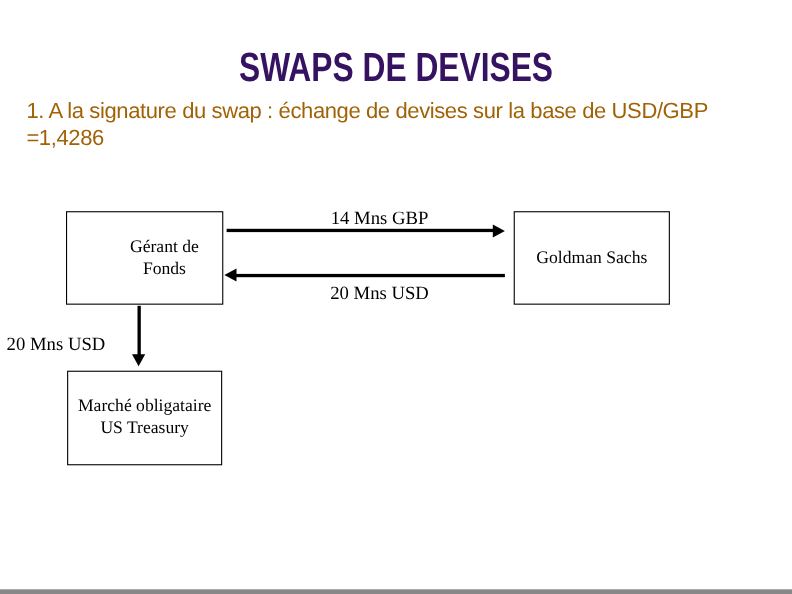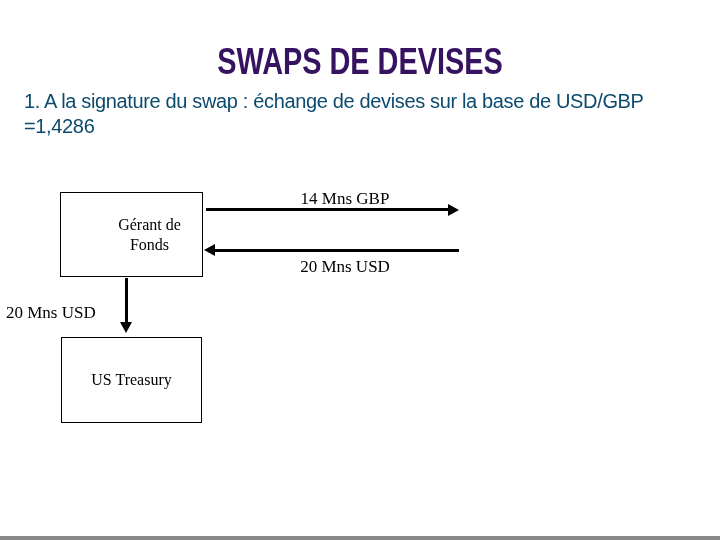--- a/index.html
+++ b/index.html
@@ -8,21 +8,21 @@
     font-family:"Liberation Sans",sans-serif;color:#000;overflow:hidden;
   }
   .slide-title{
     position:absolute;left:0;top:43px;width:720px;text-align:center;
     font-size:37px;font-weight:bold;line-height:1;letter-spacing:0px;
     transform:scaleX(0.78);transform-origin:50% 50%;
     white-space:nowrap;
   }
   .body-text{
     position:absolute;left:24px;top:89px;font-size:20px;line-height:25px;
-    letter-spacing:-0.35px;color:#0c4a6e;
+    letter-spacing:-0.35px;color:#a16207;
   }
   .body-line{white-space:nowrap;}
   .body-line2{}
   .dbox{
     position:absolute;border:1.5px solid #000;background:#fff;box-sizing:border-box;
     display:flex;flex-direction:column;align-items:center;justify-content:center;
     font-family:"Liberation Serif","DejaVu Serif",serif;font-size:16px;line-height:20px;
     text-align:center;
   }
   .box-gerant{left:60px;top:192px;width:143px;height:85px;padding-left:36px;}
@@ -53,22 +53,26 @@
 
   <div class="body-text">
     <div class="body-line">1. A la signature du swap : échange de devises sur la base de USD/GBP</div>
     <div class="body-line body-line2">=1,4286</div>
   </div>
 
   <div class="dbox box-gerant">
     <span>Gérant de Fonds</span>
   </div>
 
+  <div class="dbox box-goldman">
+    <span>Goldman Sachs</span>
+  </div>
 
   <div class="dbox box-marche">
+    <span>Marché obligataire</span>
     <span>US Treasury</span>
   </div>
 
   <div class="flow-label label-gbp">14 Mns GBP</div>
   <div class="hline line-gbp" style="background: rgb(0, 0, 0);"></div>
   <div class="arrowhead ah-right"></div>
 
   <div class="hline line-usd" style="background: rgb(0, 0, 0);"></div>
   <div class="arrowhead ah-left"></div>
   <div class="flow-label label-usd-mid">20 Mns USD</div>

